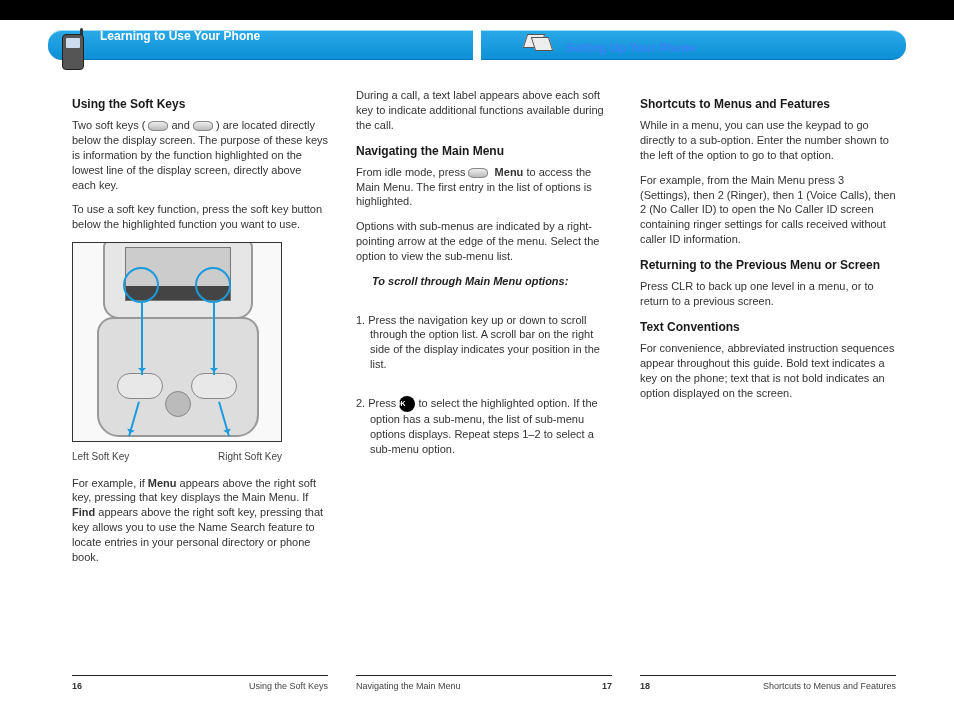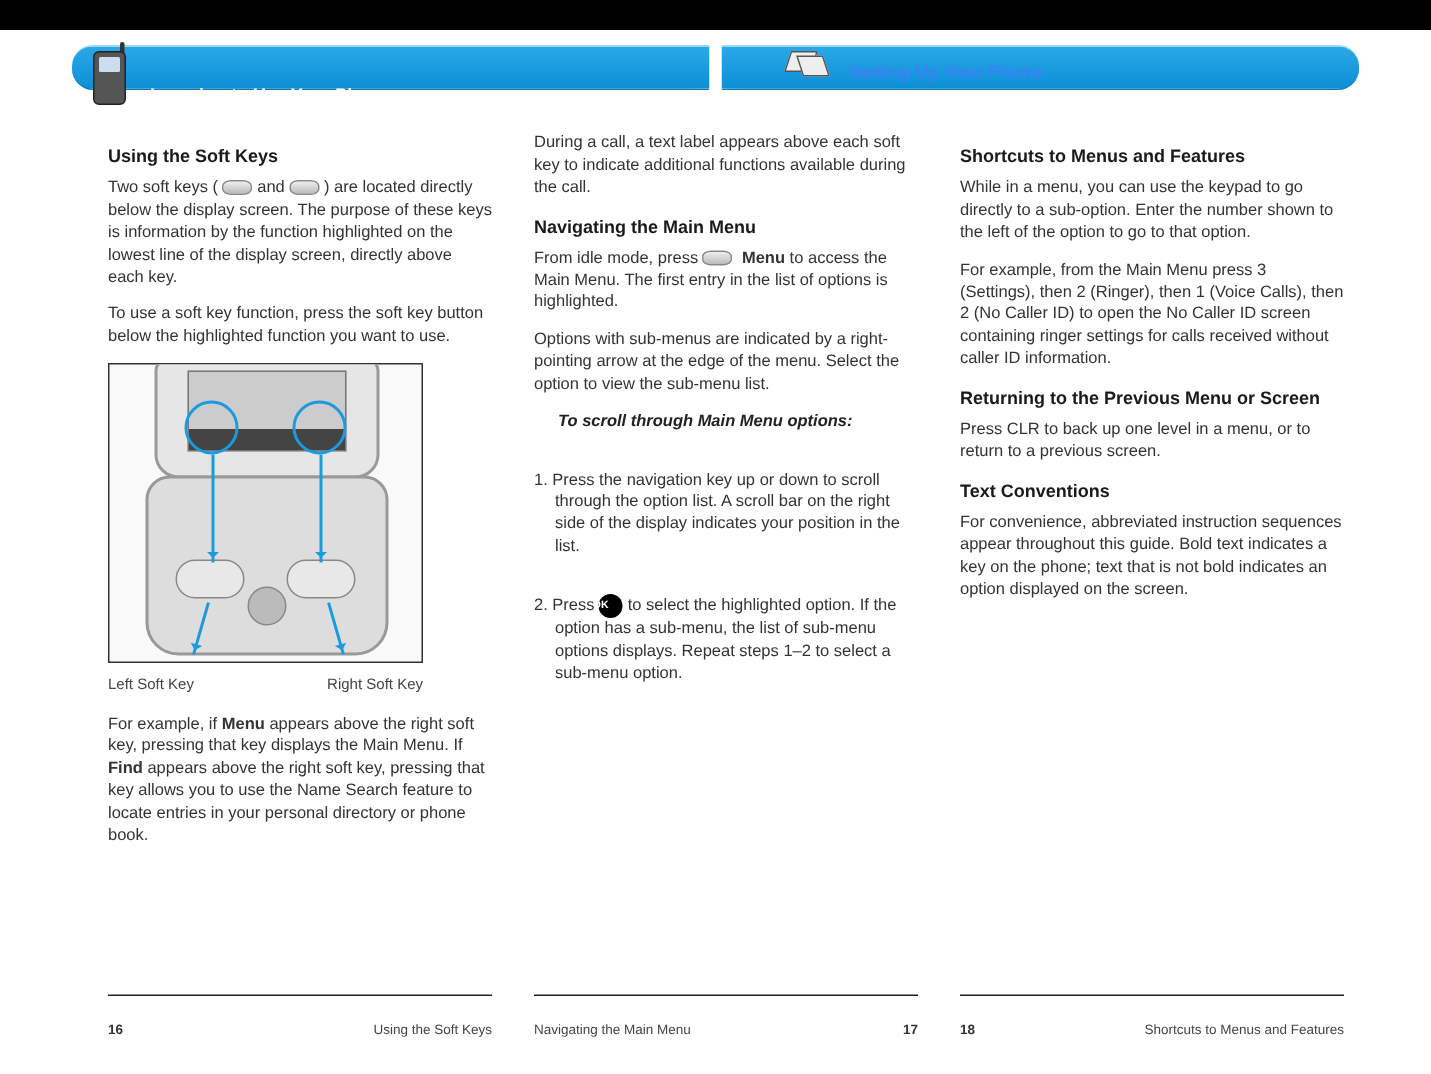--- a/index.html
+++ b/index.html
@@ -100,21 +100,20 @@
   }
 
   
   .hdr-title-left {
     position: absolute;
     left: 100px;
     top: 28px;
     font-size: 12px;
     font-weight: bold;
     color: #fff;
-    margin-top: 27px;
   }
   .hdr-title-right {
     position: absolute;
     left: 566px;
     top: 40px;
     font-size: 12px;
     font-weight: bold;
     color: #3b82f6;
   }
 
@@ -272,21 +271,21 @@
     position: absolute;
     left: 0; right: 0;
     bottom: 24px;
     display: flex;
     padding: 0 58px 0 72px;
     gap: 28px;
   }
   .foot {
     flex: 1;
     border-top: 1px solid #222;
-    padding-top: 16px;
+    padding-top: 4px;
     display: flex;
     justify-content: space-between;
     align-items: flex-start;
     font-size: 9px;
     color: #333;
   }
   .foot .pn { font-weight: bold; }
   .foot .ft { color: #444; }
 </style>
 </head>

